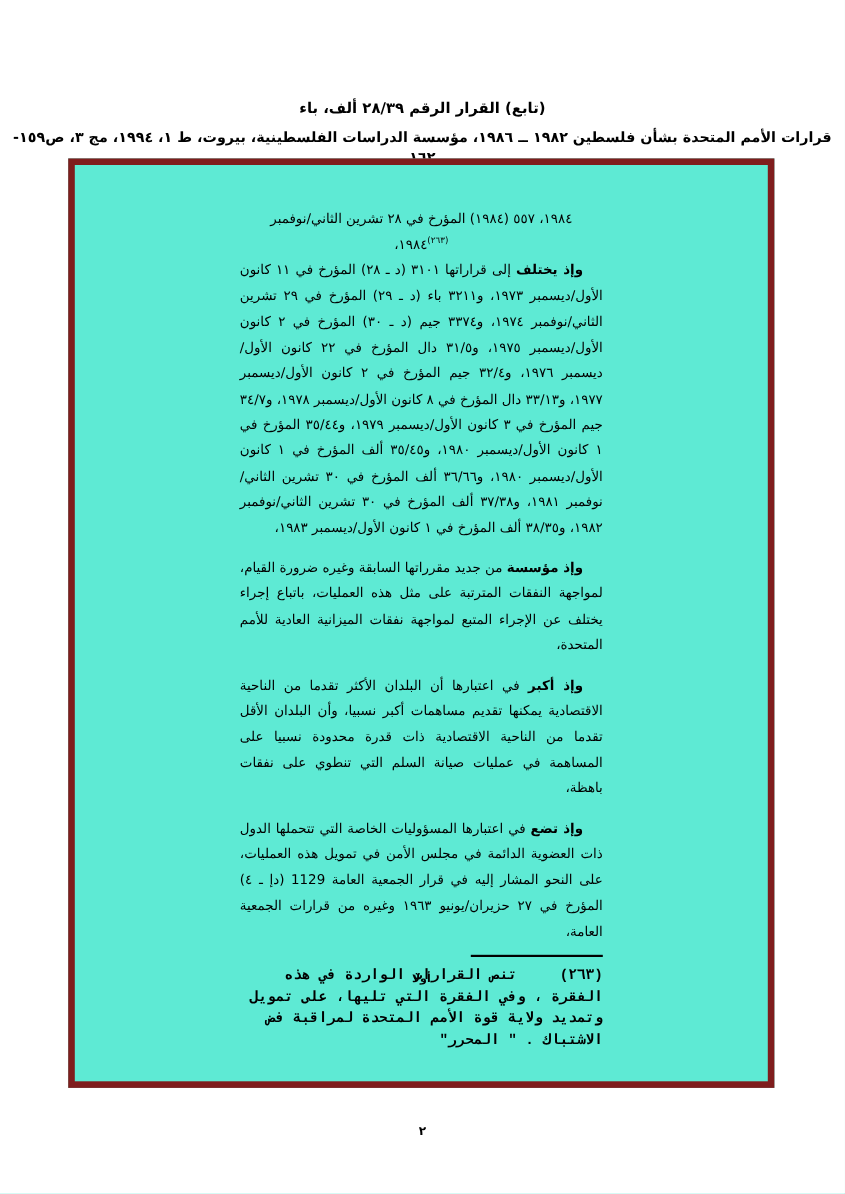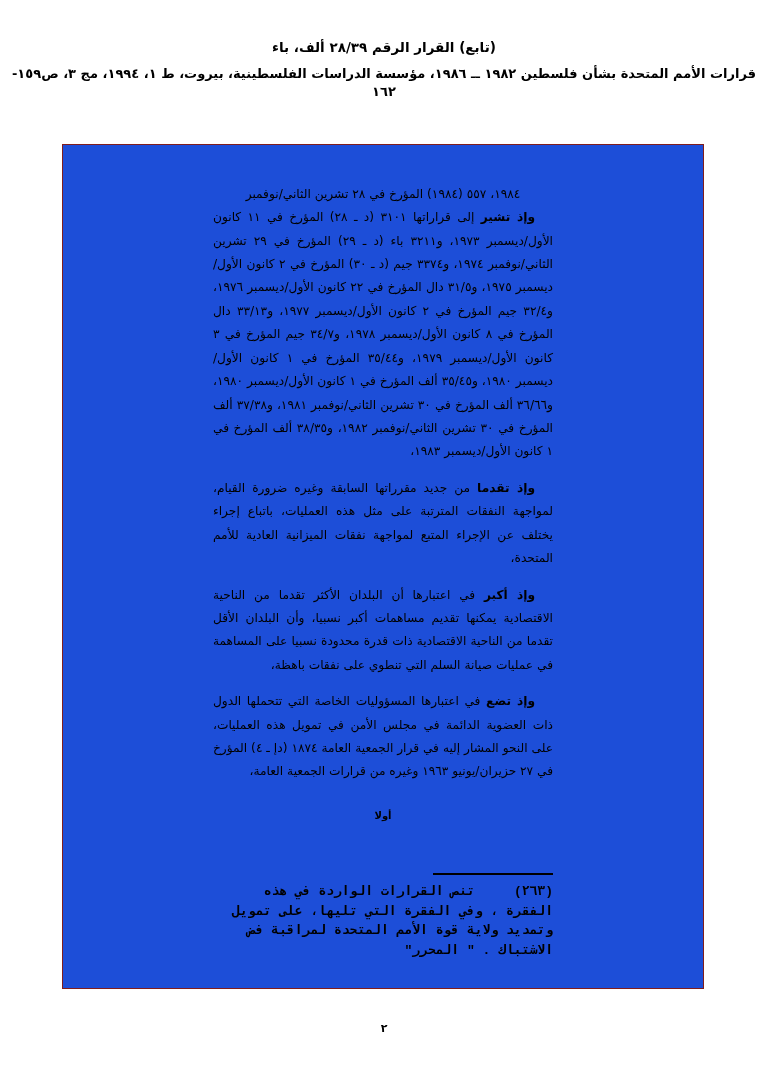--- a/index.html
+++ b/index.html
@@ -16,21 +16,21 @@
     overflow: hidden;
   }
   .page {
     position: absolute;
     inset: 0;
     padding: 0;
   }
   
   .header {
     text-align: center;
-    margin-top: 38px;
+    margin-top: 90px;
     direction: rtl;
   }
   .doc-title {
     font-size: 13.5px;
     font-weight: bold;
     letter-spacing: 0px;
     line-height: 1.4;
   }
   .doc-source {
     font-size: 13px;
@@ -38,23 +38,23 @@
     margin-top: 8px;
     line-height: 1.4;
   }
   
   .frame {
     position: absolute;
     left: 62px;
     top: 144px;
     width: 642px;
     height: 845px;
-    border: 1px solid #7f1d1d;
+    border: 6px solid #7f1d1d;
     box-sizing: border-box;
-    background: #1d4ed8;
+    background: #5eead4;
   }
   .frame-inner {
     position: absolute;
     left: 0;
     top: 0;
     right: 0;
     bottom: 0;
     padding: 38px 150px 10px 150px;
     box-sizing: border-box;
     direction: rtl;
@@ -136,40 +136,43 @@
   <div class="header">
     <div class="doc-title">(تابع) القرار الرقم ٢٨/٣٩ ألف، باء</div>
     <div class="doc-source">قرارات الأمم المتحدة بشأن فلسطين ١٩٨٢ ــ ١٩٨٦، مؤسسة الدراسات الفلسطينية، بيروت، ط ١، ١٩٩٤، مج ٣، ص١٥٩- ١٦٢</div>
   </div>
 
   <div class="frame">
     <div class="frame-inner">
 
       <div class="first-block">
         <div>١٩٨٤، ٥٥٧ (١٩٨٤) المؤرخ في ٢٨ تشرين الثاني/نوفمبر</div>
+        <div>
+          <span class="sup">(٢٦٣)</span><span>١٩٨٤،</span>
+        </div>
       </div>
 
       <p class="par indent">
-        <span class="bold">وإذ تشير</span>
+        <span class="bold">وإذ يختلف</span>
         <span>إلى قراراتها ٣١٠١ (د ـ ٢٨) المؤرخ في ١١ كانون الأول/ديسمبر ١٩٧٣، و٣٢١١ باء (د ـ ٢٩) المؤرخ في ٢٩ تشرين الثاني/نوفمبر ١٩٧٤، و٣٣٧٤ جيم (د ـ ٣٠) المؤرخ في ٢ كانون الأول/ديسمبر ١٩٧٥، و٣١/٥ دال المؤرخ في ٢٢ كانون الأول/ديسمبر ١٩٧٦، و٣٢/٤ جيم المؤرخ في ٢ كانون الأول/ديسمبر ١٩٧٧، و٣٣/١٣ دال المؤرخ في ٨ كانون الأول/ديسمبر ١٩٧٨، و٣٤/٧ جيم المؤرخ في ٣ كانون الأول/ديسمبر ١٩٧٩، و٣٥/٤٤ المؤرخ في ١ كانون الأول/ديسمبر ١٩٨٠، و٣٥/٤٥ ألف المؤرخ في ١ كانون الأول/ديسمبر ١٩٨٠، و٣٦/٦٦ ألف المؤرخ في ٣٠ تشرين الثاني/نوفمبر ١٩٨١، و٣٧/٣٨ ألف المؤرخ في ٣٠ تشرين الثاني/نوفمبر ١٩٨٢، و٣٨/٣٥ ألف المؤرخ في ١ كانون الأول/ديسمبر ١٩٨٣،</span>
       </p>
 
       <p class="par indent">
-        <span class="bold">وإذ تقدما</span>
+        <span class="bold">وإذ مؤسسة</span>
         <span>من جديد مقرراتها السابقة وغيره ضرورة القيام، لمواجهة النفقات المترتبة على مثل هذه العمليات، باتباع إجراء يختلف عن الإجراء المتبع لمواجهة نفقات الميزانية العادية للأمم المتحدة،</span>
       </p>
 
       <p class="par indent">
         <span class="bold">وإذ أكبر</span>
         <span>في اعتبارها أن البلدان الأكثر تقدما من الناحية الاقتصادية يمكنها تقديم مساهمات أكبر نسبيا، وأن البلدان الأقل تقدما من الناحية الاقتصادية ذات قدرة محدودة نسبيا على المساهمة في عمليات صيانة السلم التي تنطوي على نفقات باهظة،</span>
       </p>
 
       <p class="par indent">
         <span class="bold">وإذ تضع</span>
-        <span>في اعتبارها المسؤوليات الخاصة التي تتحملها الدول ذات العضوية الدائمة في مجلس الأمن في تمويل هذه العمليات، على النحو المشار إليه في قرار الجمعية العامة ١٨٧٤ (دإ ـ ٤) المؤرخ في ٢٧ حزيران/يونيو ١٩٦٣ وغيره من قرارات الجمعية العامة،</span>
+        <span>في اعتبارها المسؤوليات الخاصة التي تتحملها الدول ذات العضوية الدائمة في مجلس الأمن في تمويل هذه العمليات، على النحو المشار إليه في قرار الجمعية العامة 1129 (دإ ـ ٤) المؤرخ في ٢٧ حزيران/يونيو ١٩٦٣ وغيره من قرارات الجمعية العامة،</span>
       </p>
 
       <div class="heading-awla">أولا</div>
 
 
     </div>
 
     <div class="footnote-wrap">
       <div class="footnote-rule"></div>
       <div class="footnote-text">

